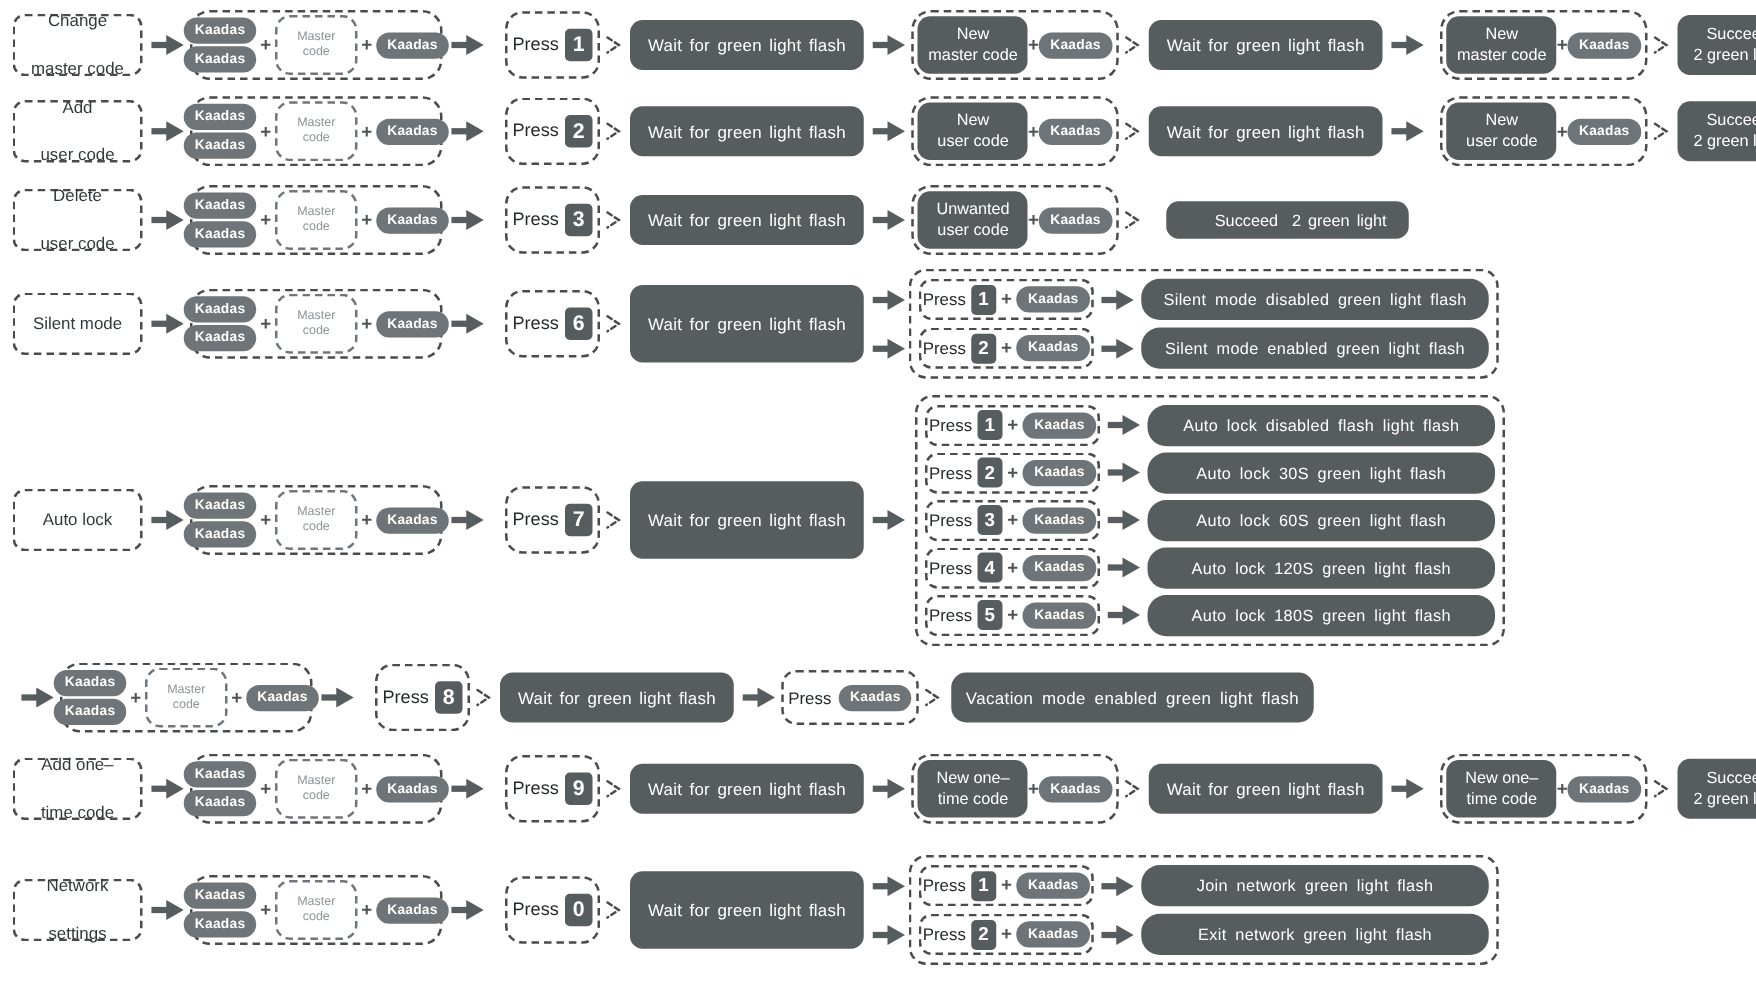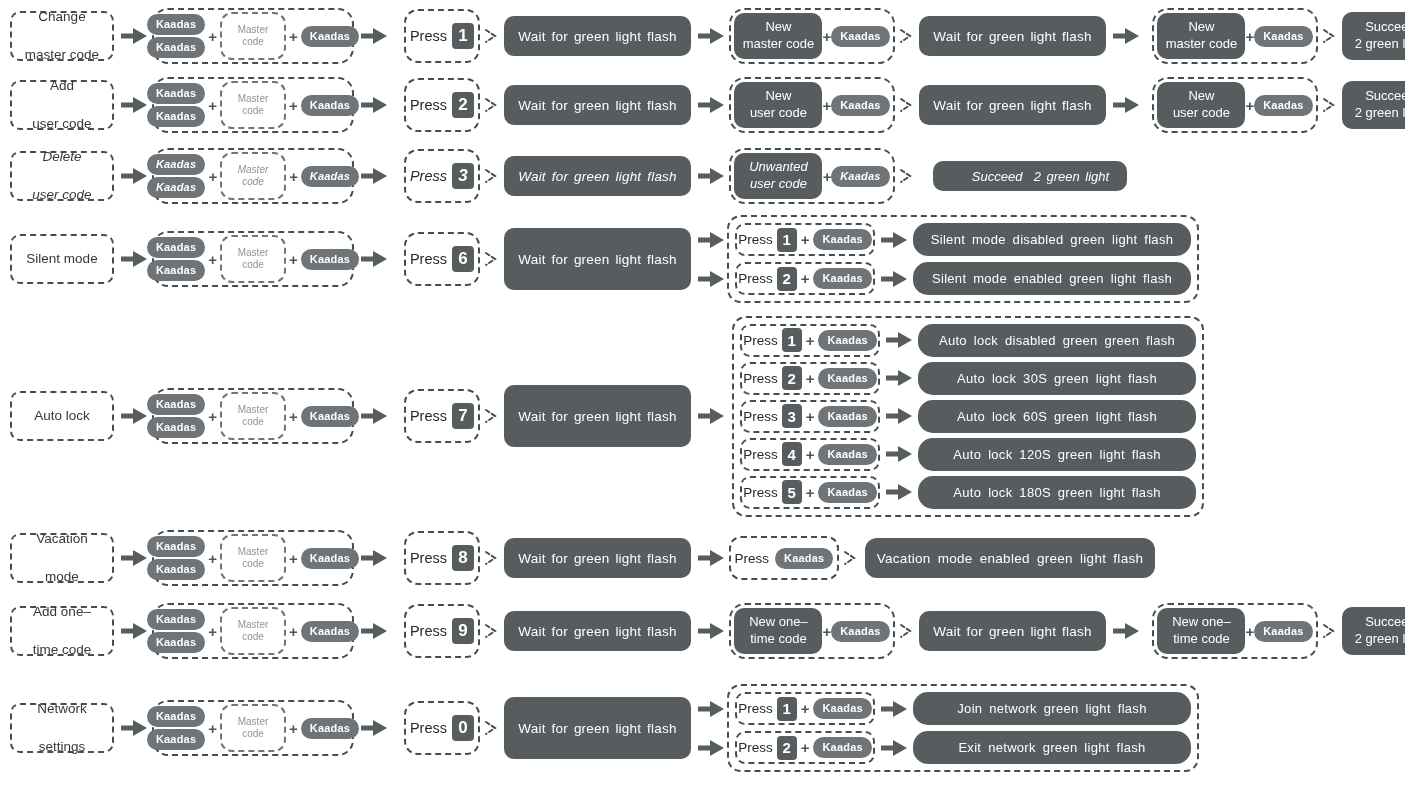--- a/index.html
+++ b/index.html
@@ -202,21 +202,21 @@
     </div>
     <svg class="squig" width="20" height="18">
         <use href="#sq"></use>
       </svg>
     <div class="succeed dark">
       <span>Succeed</span>
       <span>2 green light</span>
     </div>
   </div>
 
-  <div class="row" style="top:146px;height:60px;font-style:italic;">
+  <div class="row" style="top:146px;height:60px;">
     <div class="label-box">
       <span>Delete</span>
       <span>user code</span>
     </div>
     <svg class="arrow" width="26" height="16">
         <use href="#arr"></use>
       </svg>
     <div class="combo">
       <div class="kstack">
         <span class="pill">Kaadas</span>
@@ -363,21 +363,21 @@
       <div class="branch">
         <div class="bpress">
           <span class="press-word">Press</span>
           <span class="digit digit-sm">1</span>
           <span class="plus">+</span>
           <span class="pill">Kaadas</span>
         </div>
         <svg class="barrow" width="26" height="16">
             <use href="#arr"></use>
           </svg>
-        <div class="result dark">Auto lock disabled green green flash</div>
+        <div class="result dark">Auto lock disabled flash light flash</div>
       </div>
       <div class="branch">
         <div class="bpress">
           <span class="press-word">Press</span>
           <span class="digit digit-sm">2</span>
           <span class="plus">+</span>
           <span class="pill">Kaadas</span>
         </div>
         <svg class="barrow" width="26" height="16">
             <use href="#arr"></use>
@@ -417,24 +417,20 @@
         </div>
         <svg class="barrow" width="26" height="16">
             <use href="#arr"></use>
           </svg>
         <div class="result dark">Auto lock 180S green light flash</div>
       </div>
     </div>
   </div>
 
   <div class="row" style="top:528px;height:60px;">
-    <div class="label-box">
-      <span>Vacation</span>
-      <span>mode</span>
-    </div>
     <svg class="arrow" width="26" height="16">
         <use href="#arr"></use>
       </svg>
     <div class="combo">
       <div class="kstack">
         <span class="pill">Kaadas</span>
         <span class="pill">Kaadas</span>
       </div>
       <span class="plus">+</span>
       <div class="master">

